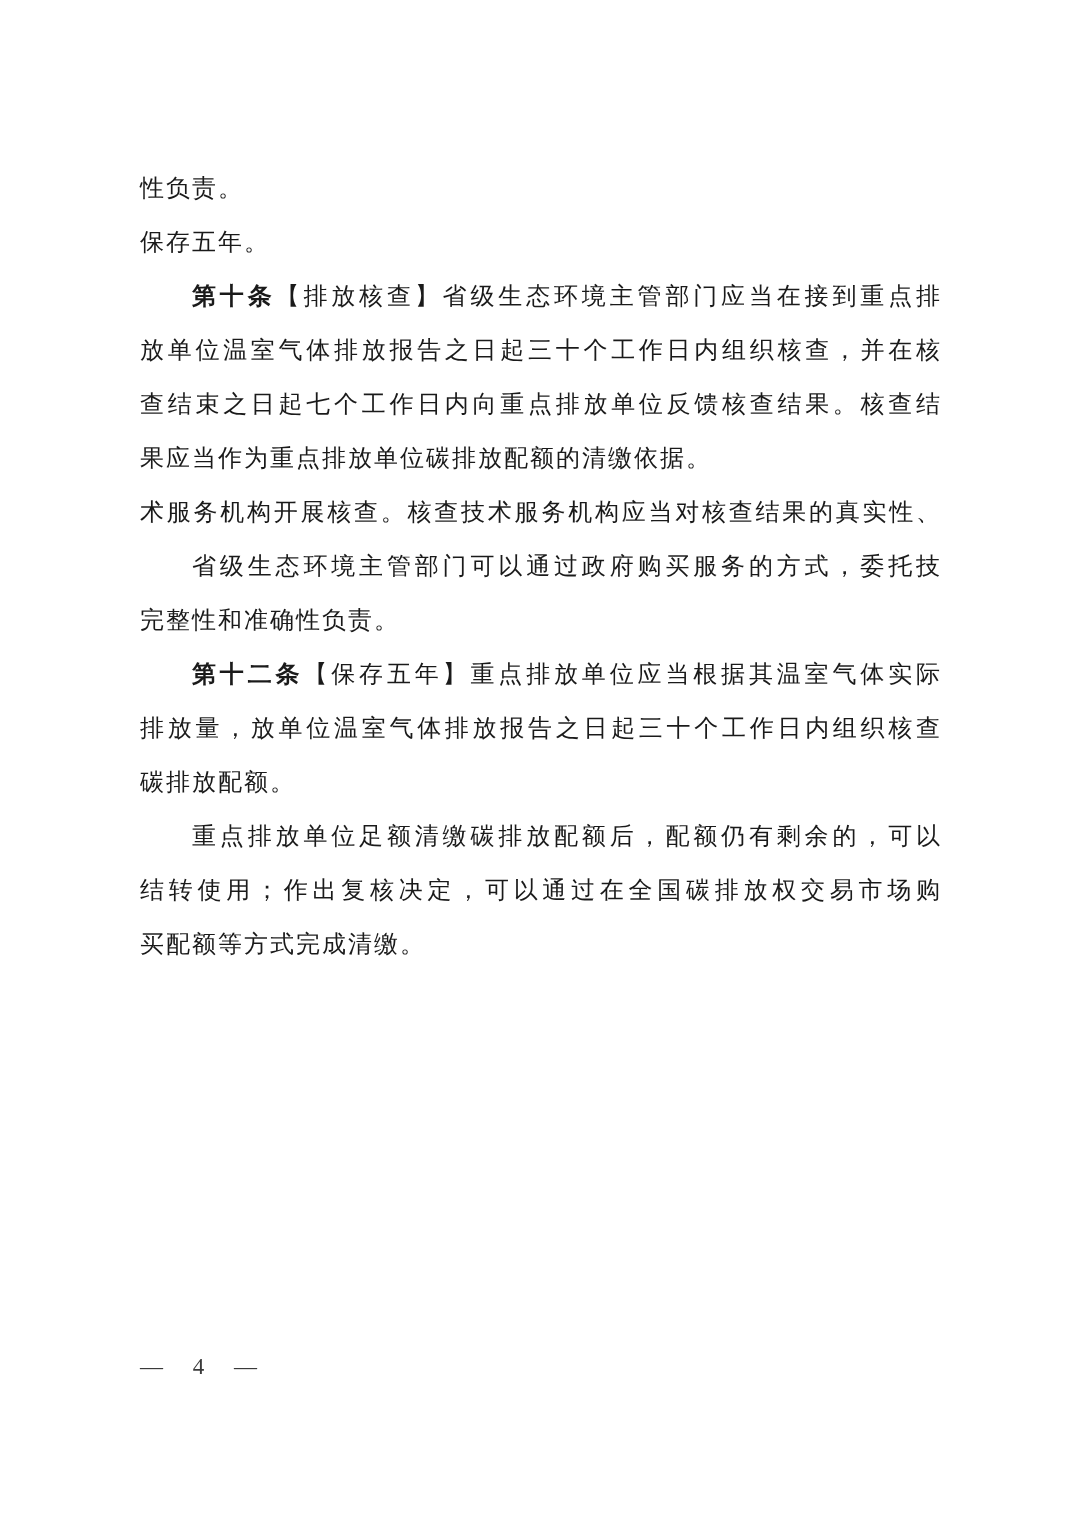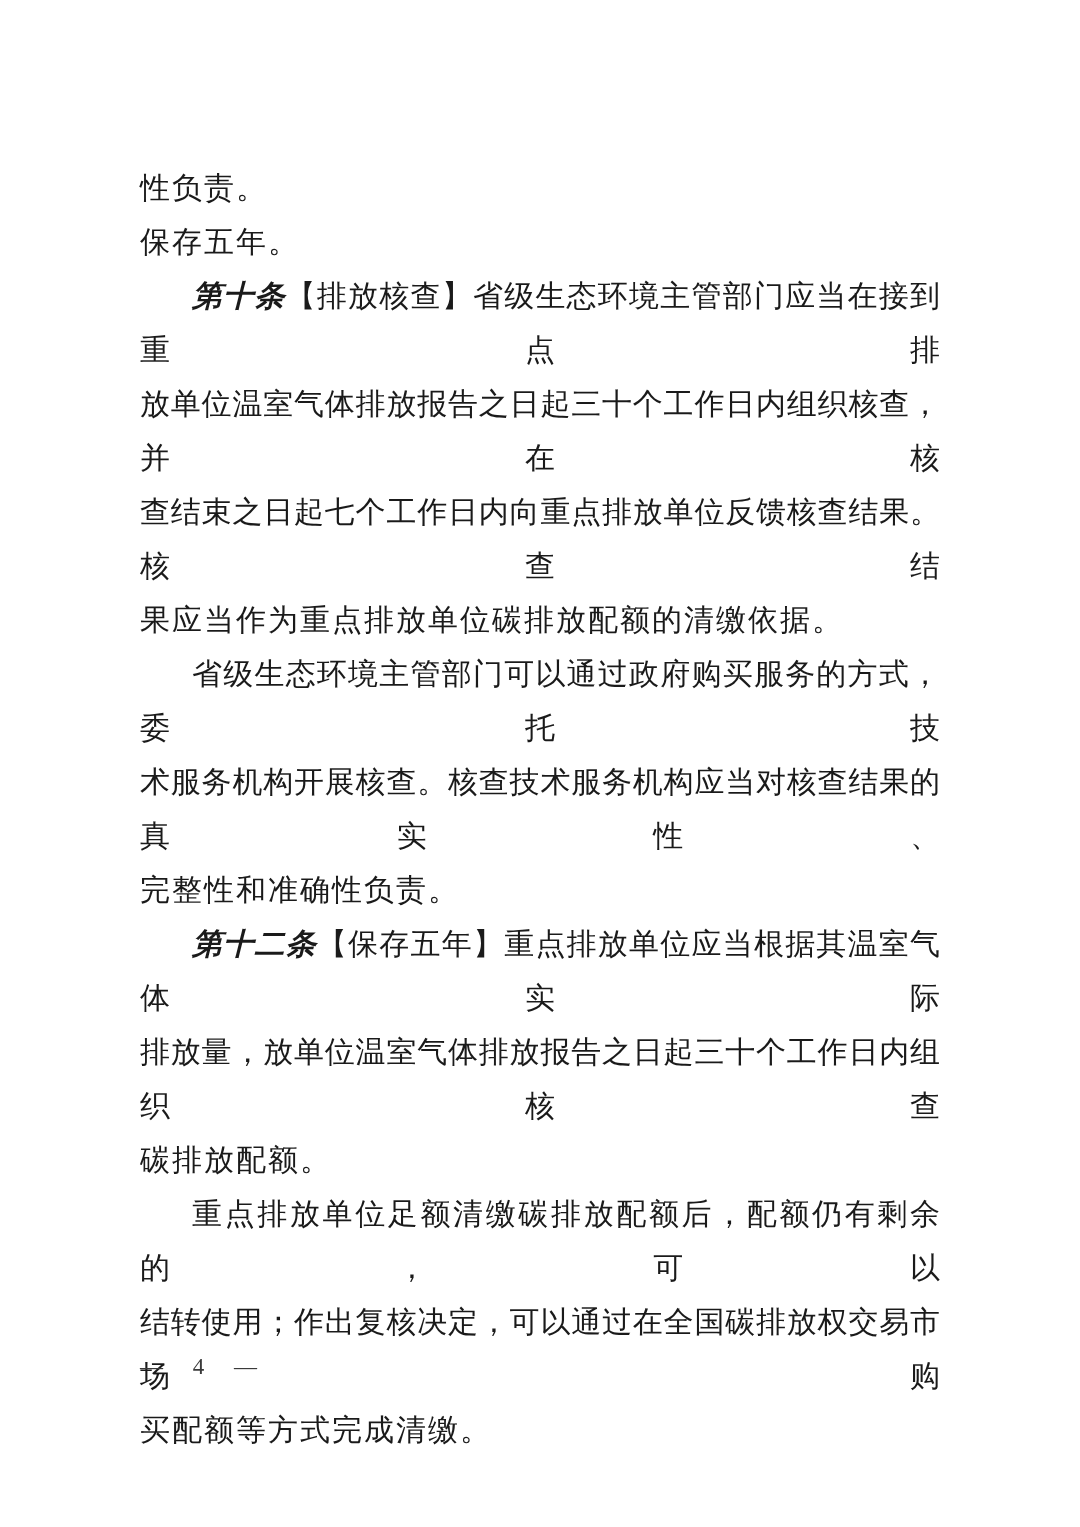--- a/index.html
+++ b/index.html
@@ -18,21 +18,21 @@
     height: 1527px;
     background: #ffffff;
     overflow: hidden;
   }
   .doc-body {
     position: absolute;
     left: 140px;
     top: 161px;
     width: 800px;
     color: #1a1a1a;
-    font-size: 30px;
+    font-size: 24px;
     line-height: 54px;
   }
   .para {
     margin: 0;
   }
   .line {
     white-space: nowrap;
     text-align: left;
     letter-spacing: 2px;
   }
@@ -45,21 +45,20 @@
   }
   .line.indent {
     padding-left: 52px;
   }
   .line.just.indent {
     padding-left: 0;
     text-indent: 52px;
   }
   .bold {
     font-weight: 700;
-    font-style: italic;
   }
   .footer {
     position: absolute;
     left: 140px;
     top: 1352px;
     color: #3a3a3a;
     font-size: 23px;
     line-height: 30px;
     letter-spacing: 12px;
     white-space: nowrap;
@@ -76,22 +75,22 @@
       <div class="para">
         <div class="line"><span class="">保存五年。</span></div>
       </div>
       <div class="para">
         <div class="line just indent"><span class="bold">第十条</span><span class="">【排放核查】省级生态环境主管部门应当在接到重点排</span></div>
         <div class="line just"><span class="">放单位温室气体排放报告之日起三十个工作日内组织核查，并在核</span></div>
         <div class="line just"><span class="">查结束之日起七个工作日内向重点排放单位反馈核查结果。核查结</span></div>
         <div class="line"><span class="">果应当作为重点排放单位碳排放配额的清缴依据。</span></div>
       </div>
       <div class="para">
+        <div class="line just"><span class="">术服务机构开展核查。核查技术服务机构应当对核查结果的真实性、</span></div>
         <div class="line just indent"><span class="">省级生态环境主管部门可以通过政府购买服务的方式，委托技</span></div>
-        <div class="line just"><span class="">术服务机构开展核查。核查技术服务机构应当对核查结果的真实性、</span></div>
         <div class="line"><span class="">完整性和准确性负责。</span></div>
       </div>
       <div class="para">
         <div class="line just indent"><span class="bold">第十二条</span><span class="">【保存五年】重点排放单位应当根据其温室气体实际</span></div>
         <div class="line just"><span class="">排放量，放单位温室气体排放报告之日起三十个工作日内组织核查</span></div>
         <div class="line"><span class="">碳排放配额。</span></div>
       </div>
       <div class="para">
         <div class="line just indent"><span class="">重点排放单位足额清缴碳排放配额后，配额仍有剩余的，可以</span></div>
         <div class="line just"><span class="">结转使用；作出复核决定，可以通过在全国碳排放权交易市场购</span></div>

